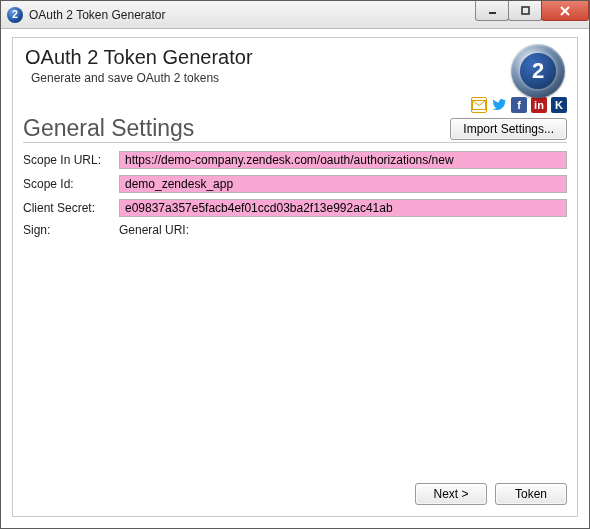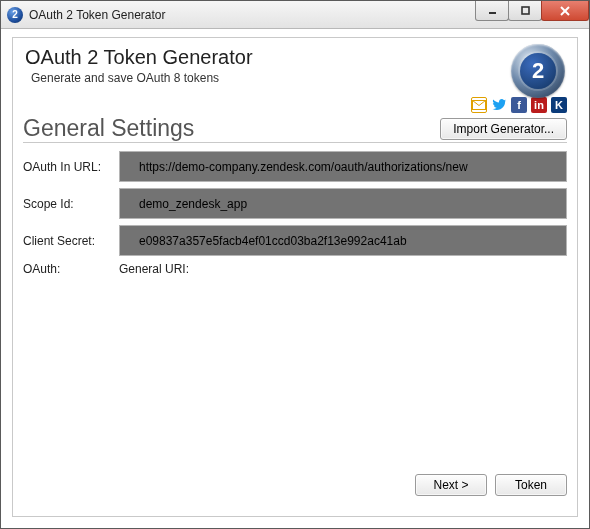--- a/index.html
+++ b/index.html
@@ -112,28 +112,28 @@
     box-shadow: inset 0 0 0 1px rgba(255,255,255,.6);
   }
 
   
   .form { display:grid; grid-template-columns:90px 1fr; row-gap:6px; column-gap:6px; }
   .form label { align-self:center; color:#222; white-space:nowrap; }
   .tbox {
     width:100%;
     font: 12px "Segoe UI", Tahoma, Arial, sans-serif;
     border:1px solid #b5b5b5;
-    background:#737373;
-    padding:3px 19px;
-    height:31px;
+    background:#f9a8d4;
+    padding:3px 5px;
+    height:18px;
   }
 
   
   .footer {
-    position:absolute; right:10px; bottom:20px;
+    position:absolute; right:10px; bottom:11px;
     display:flex; gap:8px;
   }
   .footer .btn { min-width:72px; }
 </style>
 </head>
 <body>
 
 <div class="titlebar">
   <div class="app-icon">2</div>
   <div class="titlebar-title">OAuth 2 Token Generator</div>
@@ -155,21 +155,21 @@
         </svg>
     </div>
   </div>
 </div>
 
 <div class="client">
   <div class="panel">
 
     <div class="hdr">
       <div class="hdr-title">OAuth 2 Token Generator</div>
-      <div class="hdr-sub">Generate and save OAuth 8 tokens</div>
+      <div class="hdr-sub">Generate and save OAuth 2 tokens</div>
       <div class="badge">
         <div class="inner">2</div>
       </div>
     </div>
 
     <div class="social">
       <span class="sicon s-mail" title="mail">
         <svg width="14" height="10" viewBox="0 0 14 10">
             <rect x="0.5" y="0.5" width="13" height="9" fill="none" stroke="#e0a000"></rect>
             <polyline points="0.5,0.5 7,5.5 13.5,0.5" fill="none" stroke="#e0a000"></polyline>
@@ -180,34 +180,34 @@
             <path fill="#1da1f2" d="M15 3.5c-.5.2-1 .4-1.6.4.6-.3 1-.9 1.2-1.5-.5.3-1.1.6-1.8.7C12.3 2.5 11.6 2 10.8 2 9.2 2 8 3.3 8 4.8c0 .2 0 .5.1.7C5.8 5.4 3.7 4.2 2.3 2.5c-.3.4-.4.9-.4 1.5 0 1 .5 1.8 1.3 2.3-.5 0-.9-.1-1.3-.4 0 1.4 1 2.5 2.3 2.8-.2.1-.5.1-.8.1-.2 0-.4 0-.5-.1.4 1.1 1.4 2 2.7 2-1 .8-2.2 1.2-3.5 1.2H1.5C2.8 12.6 4.3 13 5.9 13c5.3 0 8.2-4.4 8.2-8.2v-.4c.6-.4 1-.9 1.4-1.5z"></path>
           </svg>
       </span>
       <span class="sicon s-fb">f</span>
       <span class="sicon s-in">in</span>
       <span class="sicon s-k">K</span>
     </div>
 
     <div class="section-row">
       <div class="section-title">General Settings</div>
-      <button class="btn">Import Generator...</button>
+      <button class="btn">Import Settings...</button>
     </div>
 
     <div class="form">
-      <label>OAuth In URL:</label>
+      <label>Scope In URL:</label>
       <input class="tbox" type="text" value="https://demo-company.zendesk.com/oauth/authorizations/new" style="">
 
       <label>Scope Id:</label>
       <input class="tbox" type="text" value="demo_zendesk_app" style="">
 
       <label>Client Secret:</label>
       <input class="tbox" type="text" value="e09837a357e5facb4ef01ccd03ba2f13e992ac41ab" style="">
 
-      <label>OAuth:</label>
+      <label>Sign:</label>
 
       <label>General URI:</label>
     </div>
 
     <div class="footer">
       <button class="btn">Next &gt;</button>
       <button class="btn">Token</button>
     </div>
 
   </div>

